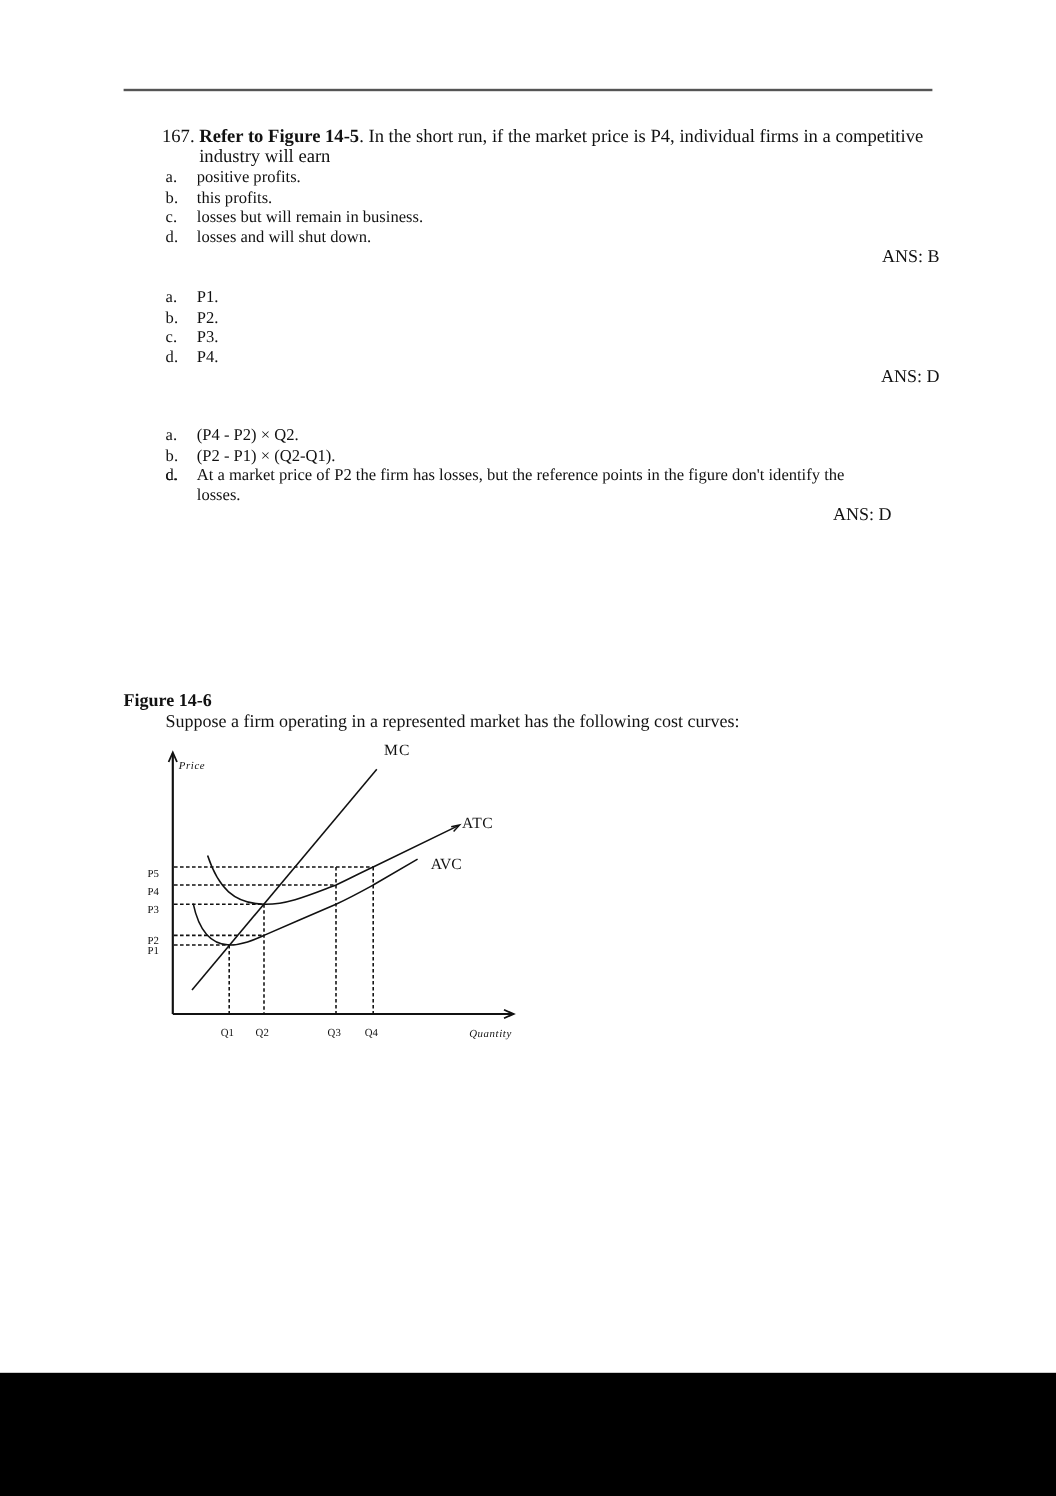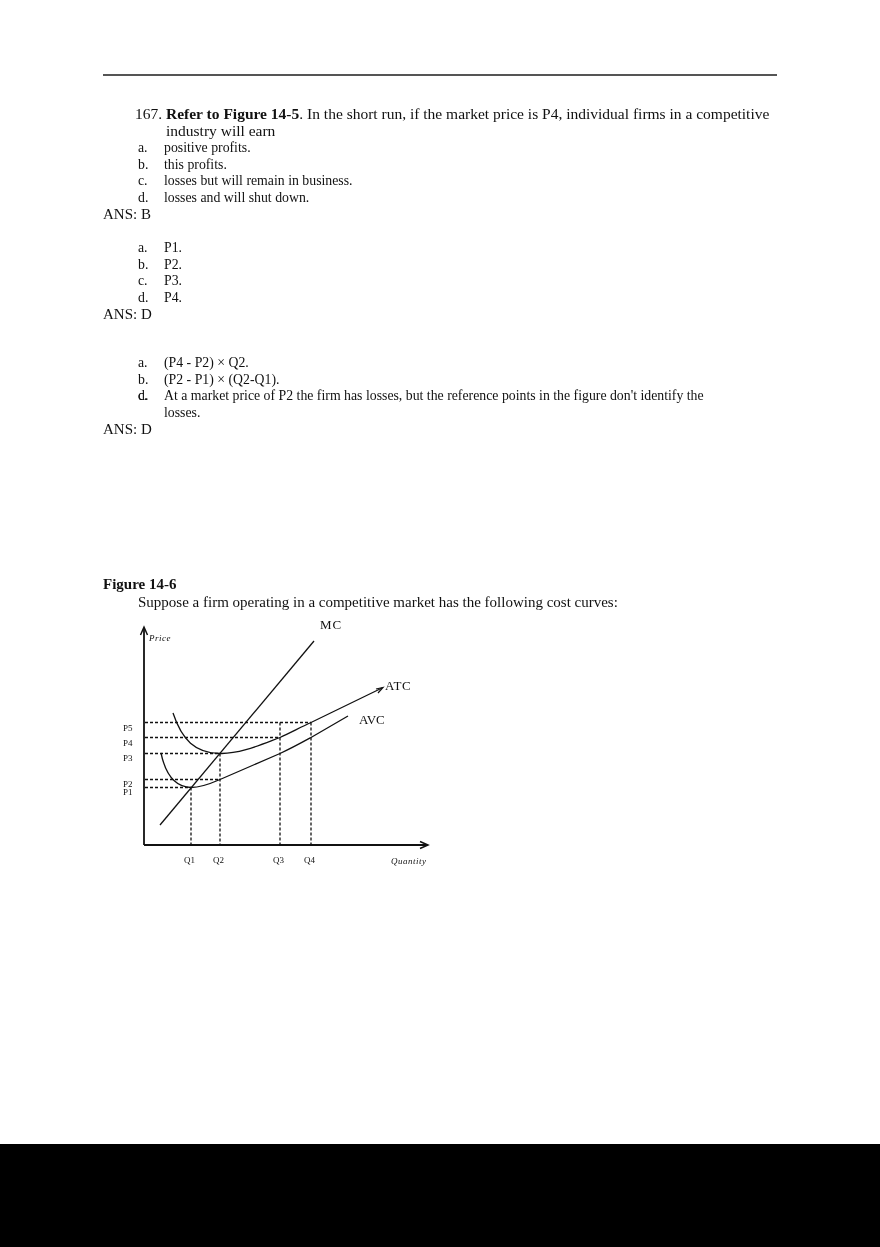--- a/index.html
+++ b/index.html
@@ -8,21 +8,21 @@
       font-family: "Liberation Serif", serif; color: #111;
     }
     .rule { position: absolute; left: 103px; top: 74px; width: 674px; height: 2px; background: #555; }
     .q { position: absolute; left: 103px; width: 680px; font-size: 15.5px; line-height: 17px; }
     .stem { position: relative; padding-left: 35px; margin-left: 28px; }
     .stem .num { position: absolute; left: 4px; top: 0; }
     .stem b { font-weight: bold; }
     .opts { margin: 1px 0 0 35px; font-size: 13.8px; line-height: 16.6px; }
     .opt { position: relative; padding-left: 26px; }
     .opt .l { position: absolute; left: 0; top: 0; }
-    .ans { font-size: 15px; line-height: 17px; margin-top: 0px; }
+    .ans { font-size: 15px; line-height: 17px; margin-top: 0px; text-align: right; }
     .fig-title { position: absolute; left: 103px; top: 576px; font-size: 15px; font-weight: bold; }
     .fig-desc { position: absolute; left: 138px; top: 594px; font-size: 15px; }
     svg.chart { position: absolute; left: 0; top: 0; }
     .bottom-band { position: absolute; left: 0; top: 1144px; width: 880px; height: 103px; background: #000; }
   </style>
 </head>
 <body>
 
 <div class="rule"></div>
 
@@ -53,21 +53,21 @@
   <div class="opts">
     <div class="opt"><span class="l">a.</span><span>(P4 - P2) × Q2.</span></div>
     <div class="opt"><span class="l">b.</span><span>(P2 - P1) × (Q2-Q1).</span></div>
     <div class="opt"><span class="l">c.</span></div>
     <div class="opt" style="width:570px;"><span class="l">d.</span><span>At a market price of P2 the firm has losses, but the reference points in the figure don't identify the losses.</span></div>
   </div>
   <div class="ans">ANS: D</div>
 </div>
 
 <div class="fig-title">Figure 14-6</div>
-<div class="fig-desc">Suppose a firm operating in a competitive market has the following cost curves:</div>
+<div class="fig-desc">Suppose a firm operating in a represented market has the following cost curves:</div>
 
 <svg class="chart" width="880" height="1247" viewBox="0 0 880 1247">
   <g stroke="#111" fill="none" stroke-width="1.3">
 
     <line x1="144" y1="845" x2="144" y2="628" stroke-width="1.8"></line>
     <line x1="144" y1="845" x2="427" y2="845" stroke-width="1.8"></line>
     <polyline points="140.5,635 144,627 147.5,635" stroke-width="1.5"></polyline>
     <polyline points="420,841.5 428,845 420,848.5" stroke-width="1.5"></polyline>
   </g>
 

